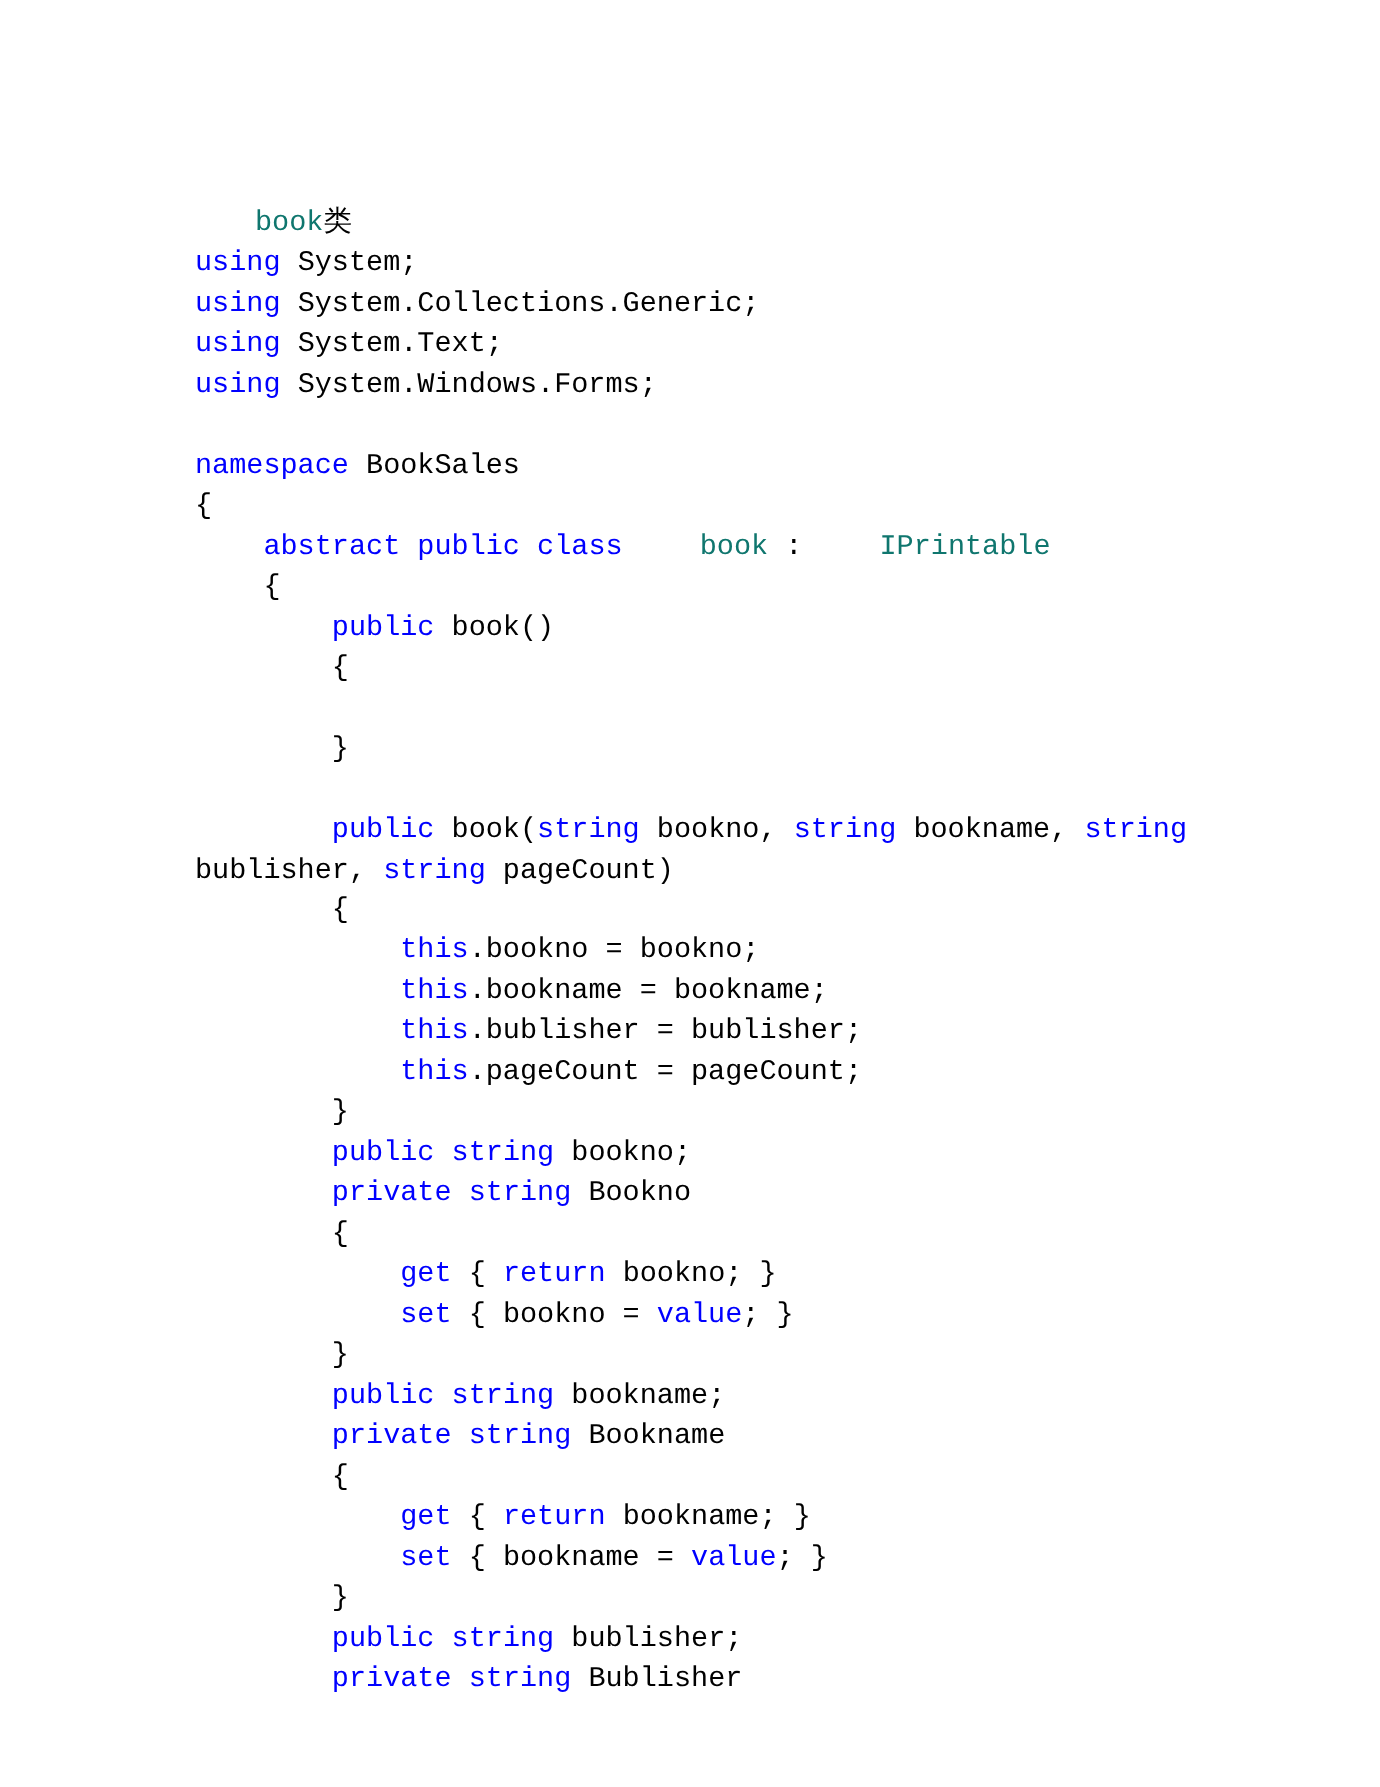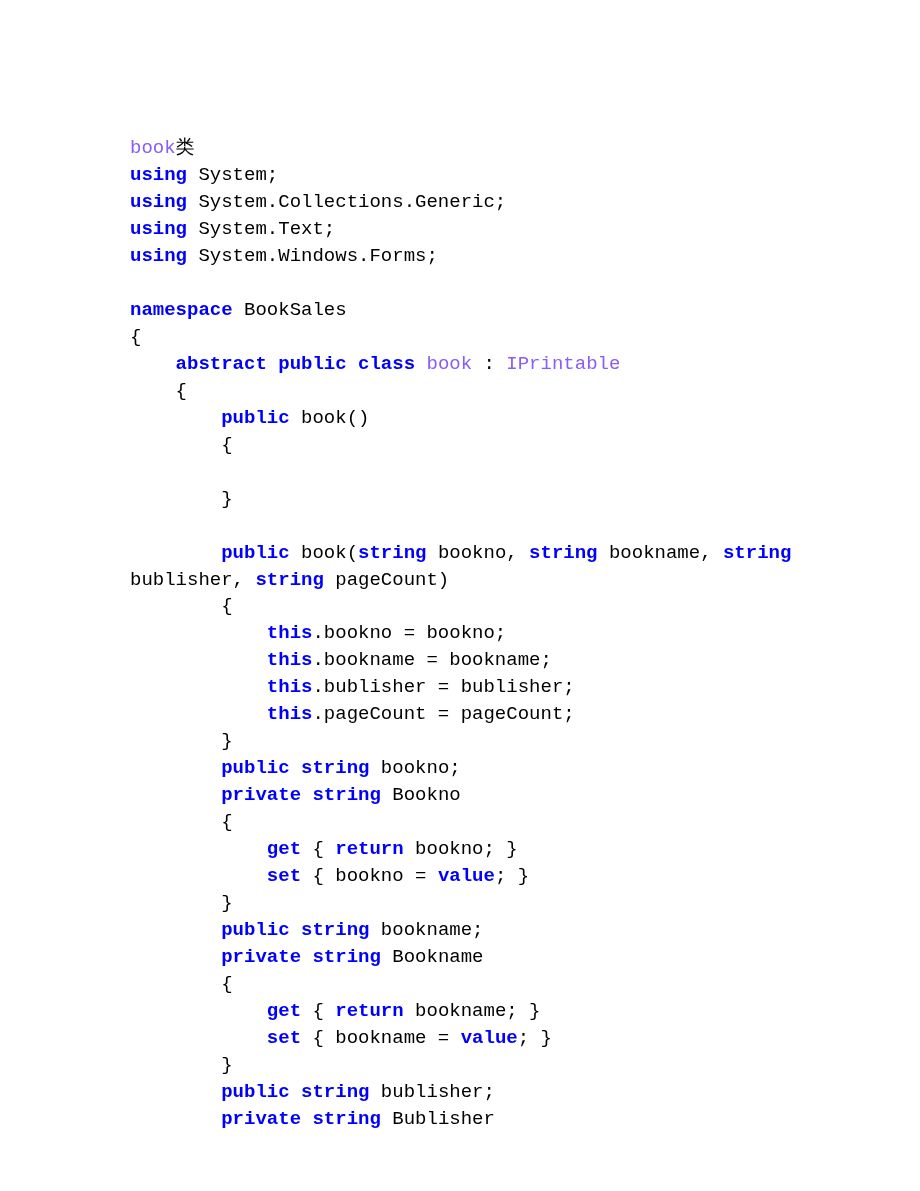--- a/index.html
+++ b/index.html
@@ -8,20 +8,20 @@
     background: #ffffff;
     width: 920px;
     font-family: "SimSun", "NSimSun", "Courier New", monospace;
     font-size: 19px;
     line-height: 1.42;
   }
   .page {
     padding: 135px 130px 60px 130px;
     white-space: pre;
   }
-  .kw { color: #0000ff; font-weight: bold; }
-  .type { color: #8b5cf6; }
+  .kw { color: #0000ff; }
+  .type { color: #0f766e; margin-left: 40px; }
   .txt { color: #000000; } 
 </style>
 </head>
 <body>
 
 <div class="page"><div id="code-block"><div><span class="type">book</span><span class="txt">类</span></div><div><span class="kw">using</span><span class="txt"> System;</span></div><div><span class="kw">using</span><span class="txt"> System.Collections.Generic;</span></div><div><span class="kw">using</span><span class="txt"> System.Text;</span></div><div><span class="kw">using</span><span class="txt"> System.Windows.Forms;</span></div><div>&nbsp;</div><div><span class="kw">namespace</span><span class="txt"> BookSales</span></div><div><span class="txt">{</span></div><div><span class="txt">    </span><span class="kw">abstract</span><span class="txt"> </span><span class="kw">public</span><span class="txt"> </span><span class="kw">class</span><span class="txt"> </span><span class="type">book</span><span class="txt"> : </span><span class="type">IPrintable</span></div><div><span class="txt">    {</span></div><div><span class="txt">        </span><span class="kw">public</span><span class="txt"> book()</span></div><div><span class="txt">        {</span></div><div>&nbsp;</div><div><span class="txt">        }</span></div><div>&nbsp;</div><div><span class="txt">        </span><span class="kw">public</span><span class="txt"> book(</span><span class="kw">string</span><span class="txt"> bookno, </span><span class="kw">string</span><span class="txt"> bookname, </span><span class="kw">string</span><span class="txt"> </span></div><div><span class="txt">bublisher, </span><span class="kw">string</span><span class="txt"> pageCount)</span></div><div><span class="txt">        {</span></div><div><span class="txt">            </span><span class="kw">this</span><span class="txt">.bookno = bookno;</span></div><div><span class="txt">            </span><span class="kw">this</span><span class="txt">.bookname = bookname;</span></div><div><span class="txt">            </span><span class="kw">this</span><span class="txt">.bublisher = bublisher;</span></div><div><span class="txt">            </span><span class="kw">this</span><span class="txt">.pageCount = pageCount;</span></div><div><span class="txt">        }</span></div><div><span class="txt">        </span><span class="kw">public</span><span class="txt"> </span><span class="kw">string</span><span class="txt"> bookno;</span></div><div><span class="txt">        </span><span class="kw">private</span><span class="txt"> </span><span class="kw">string</span><span class="txt"> Bookno</span></div><div><span class="txt">        {</span></div><div><span class="txt">            </span><span class="kw">get</span><span class="txt"> { </span><span class="kw">return</span><span class="txt"> bookno; }</span></div><div><span class="txt">            </span><span class="kw">set</span><span class="txt"> { bookno = </span><span class="kw">value</span><span class="txt">; }</span></div><div><span class="txt">        }</span></div><div><span class="txt">        </span><span class="kw">public</span><span class="txt"> </span><span class="kw">string</span><span class="txt"> bookname;</span></div><div><span class="txt">        </span><span class="kw">private</span><span class="txt"> </span><span class="kw">string</span><span class="txt"> Bookname</span></div><div><span class="txt">        {</span></div><div><span class="txt">            </span><span class="kw">get</span><span class="txt"> { </span><span class="kw">return</span><span class="txt"> bookname; }</span></div><div><span class="txt">            </span><span class="kw">set</span><span class="txt"> { bookname = </span><span class="kw">value</span><span class="txt">; }</span></div><div><span class="txt">        }</span></div><div><span class="txt">        </span><span class="kw">public</span><span class="txt"> </span><span class="kw">string</span><span class="txt"> bublisher;</span></div><div><span class="txt">        </span><span class="kw">private</span><span class="txt"> </span><span class="kw">string</span><span class="txt"> Bublisher</span></div></div></div>
 
 </body></html>

